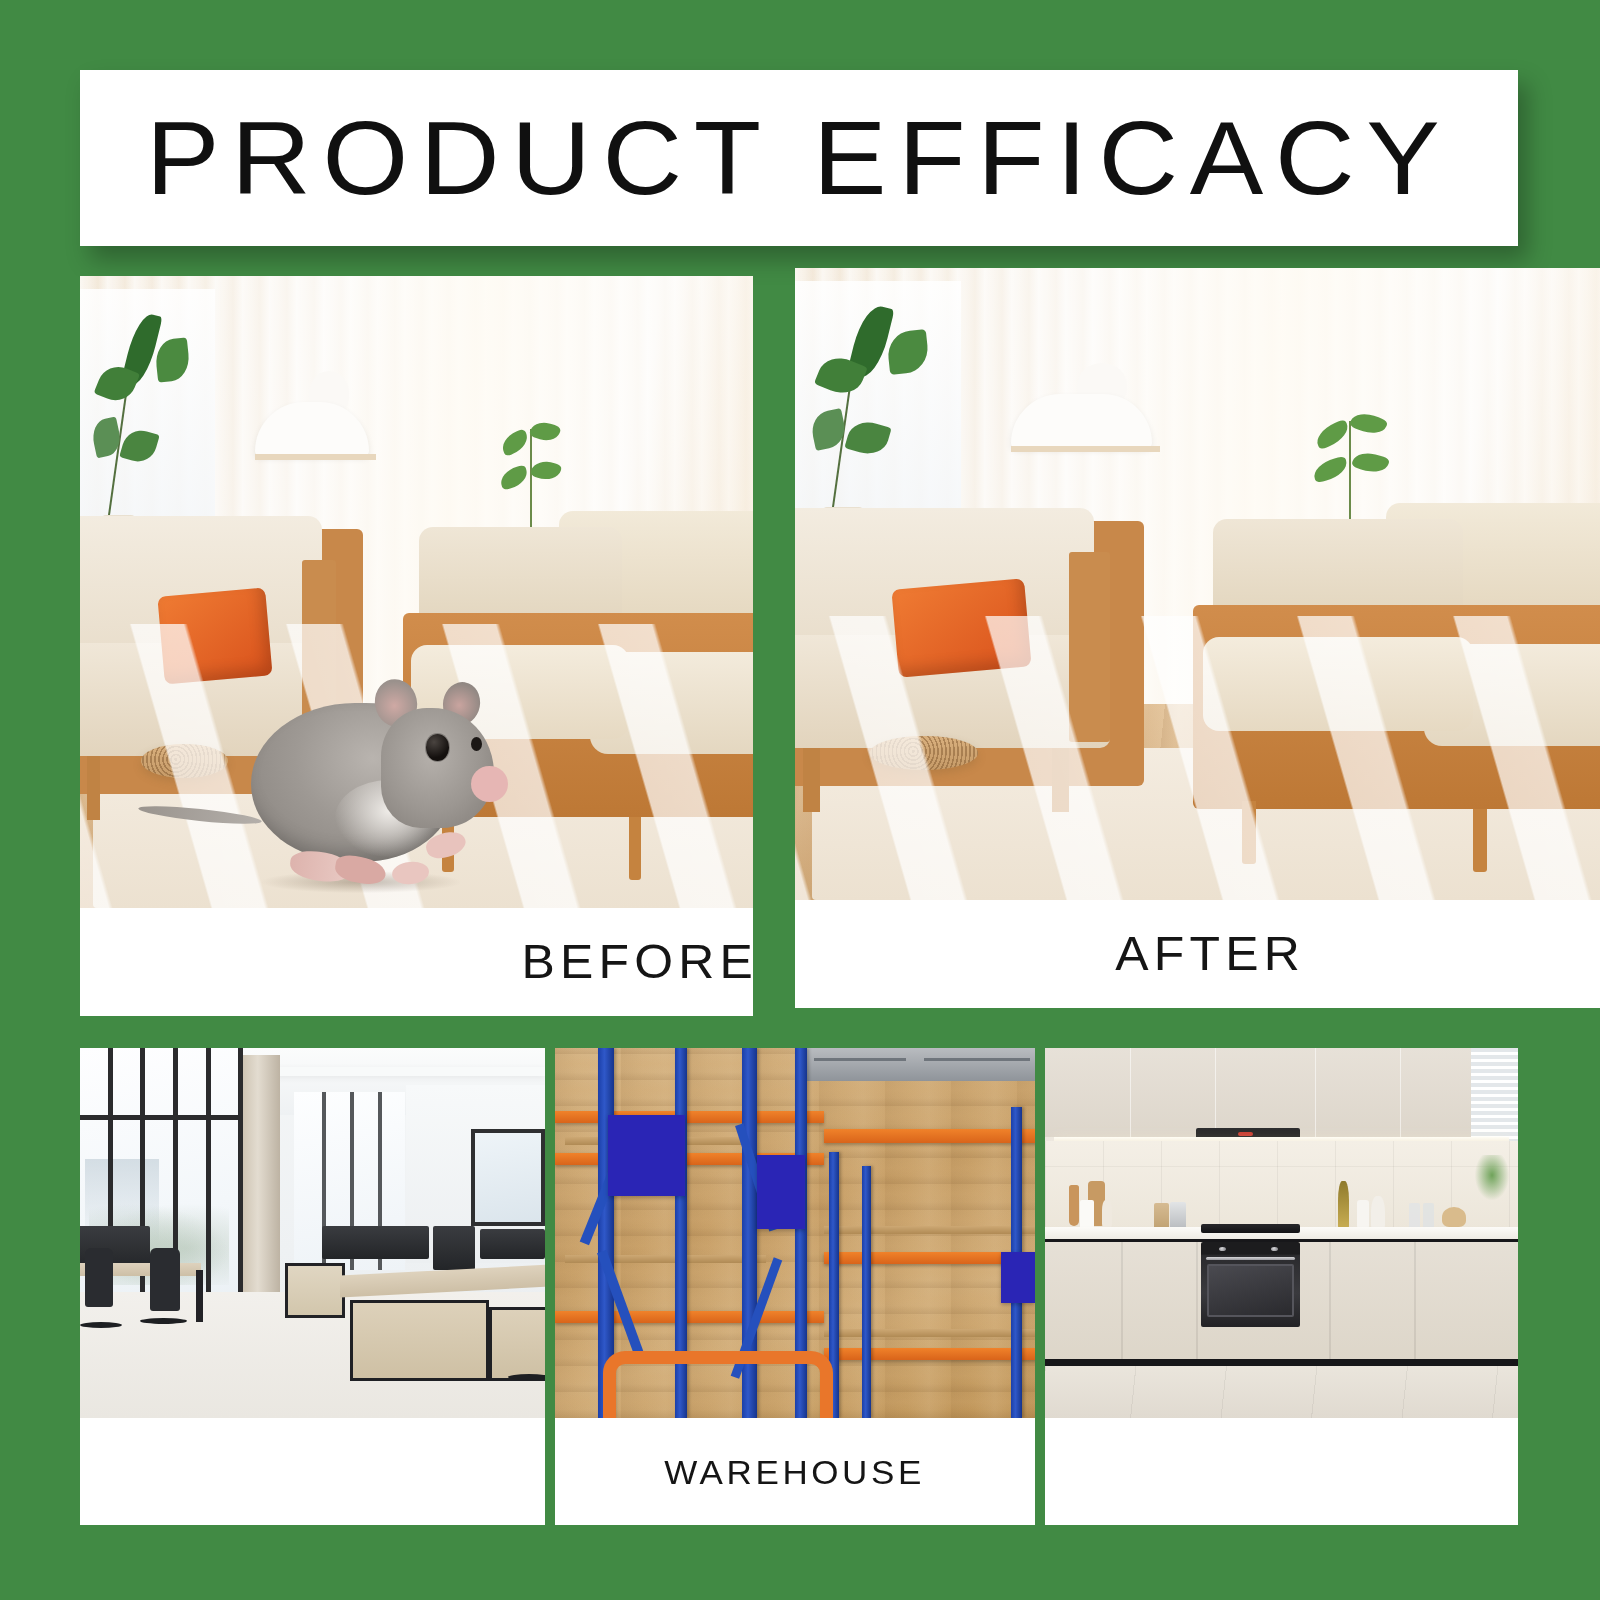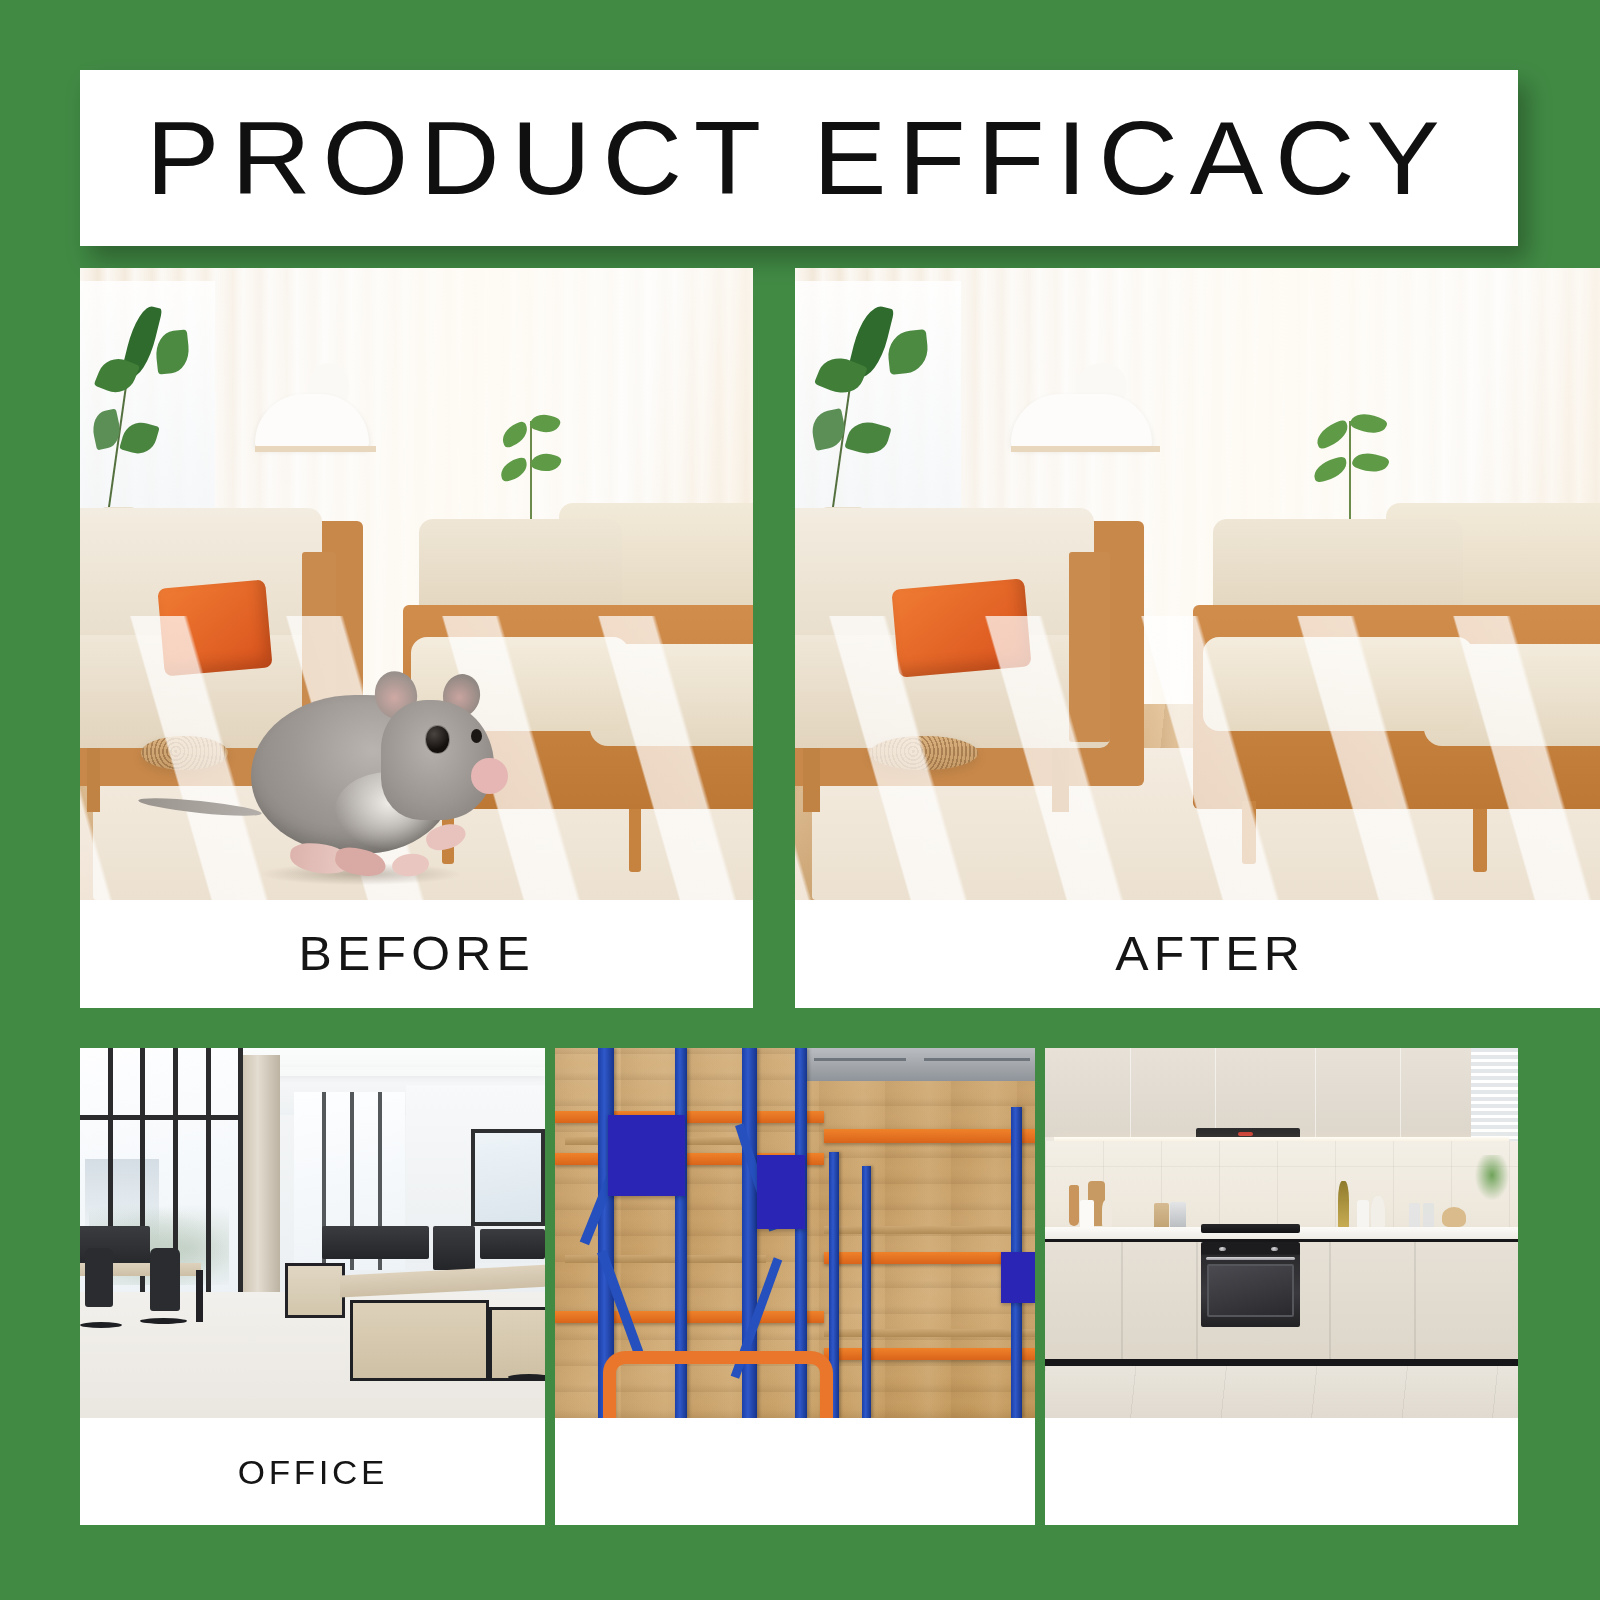--- a/index.html
+++ b/index.html
@@ -54,21 +54,21 @@
   }
   .caption-text{
     font-family:"Liberation Sans Narrow","Liberation Sans",sans-serif;
     font-weight:400;
     color:#151515;
     white-space:nowrap;
     line-height:1;
   }
 
   
-  #card-before{ left:80px;  top:268px; width:673px; height:740px; }
+  #card-before{ left:80px;  top:276px; width:673px; height:740px;align-items:flex-end; }
   #card-after { left:795px; top:268px; width:830px; height:740px; }
   #card-before .photo, #card-after .photo{ height:632px; }
   #card-before .caption-text,
   #card-after  .caption-text{ font-size:48px; letter-spacing:5px; transform:scaleX(1.04); }
 
   
   #card-office   { left:80px;   top:1048px; width:465px; height:477px; }
   #card-warehouse{ left:555px;  top:1048px; width:480px; height:477px; }
   #card-kitchen  { left:1045px; top:1048px; width:473px; height:477px; }
   #card-office .photo, #card-warehouse .photo, #card-kitchen .photo{ height:370px; }
@@ -650,23 +650,20 @@
       <div class="of-mon" style="left:52%; top:48%; width:12%; height:9%;"></div>
       <div class="of-mon" style="left:63%; top:48%; width:12%; height:9%;"></div>
       <div class="of-mon" style="left:76%; top:48%; width:9%;  height:12%;"></div>
       <div class="of-mon" style="left:86%; top:49%; width:14%; height:8%;"></div>
       <div class="of-desk" style="left:56%; top:60%; width:46%; height:6%; transform:skewY(-3deg);"></div>
       <div class="of-cab" style="left:58%; top:68%; width:30%; height:22%;"></div>
       <div class="of-cab" style="left:88%; top:70%; width:14%; height:20%;"></div>
       <div class="of-chairbase" style="left:92%; top:88%; width:9%;"></div>
     </div>
   </div>
-  <div class="caption">
-    <span class="caption-text bottom-cap">OFFICE</span>
-  </div>
 </div>
 
 <div class="card" id="card-warehouse">
   <div class="photo">
     <div class="wh">
       <div class="wh-boxes"></div>
       <div class="wh-roof">
         <i style="left:4%;  width:40%;"></i>
         <i style="left:52%; width:46%;"></i>
       </div>
@@ -695,20 +692,23 @@
       <div class="wh-diag" style="left:13%; top:54%; width:2%;  height:32%; transform:rotate(-20deg);"></div>
       <div class="wh-diag" style="left:41%; top:20%; width:1.8%;height:30%; transform:rotate(-18deg);"></div>
       <div class="wh-diag" style="left:41%; top:56%; width:1.8%;height:34%; transform:rotate(20deg);"></div>
 
       <div class="wh-sign" style="left:11%; top:18%; width:16%; height:22%;"></div>
       <div class="wh-sign" style="left:42%; top:29%; width:10%; height:20%;"></div>
       <div class="wh-sign" style="left:93%; top:55%; width:7%;  height:14%;"></div>
 
       <div class="wh-guard"></div>
     </div>
+  </div>
+  <div class="caption">
+    <span class="caption-text bottom-cap">WAREHOUSE</span>
   </div>
 </div>
 
 <div class="card" id="card-kitchen">
   <div class="photo">
     <div class="kt">
       <div class="kt-upper">
         <i style="left:18%"></i>
           <i style="left:36%"></i>
         <i style="left:57%"></i>

